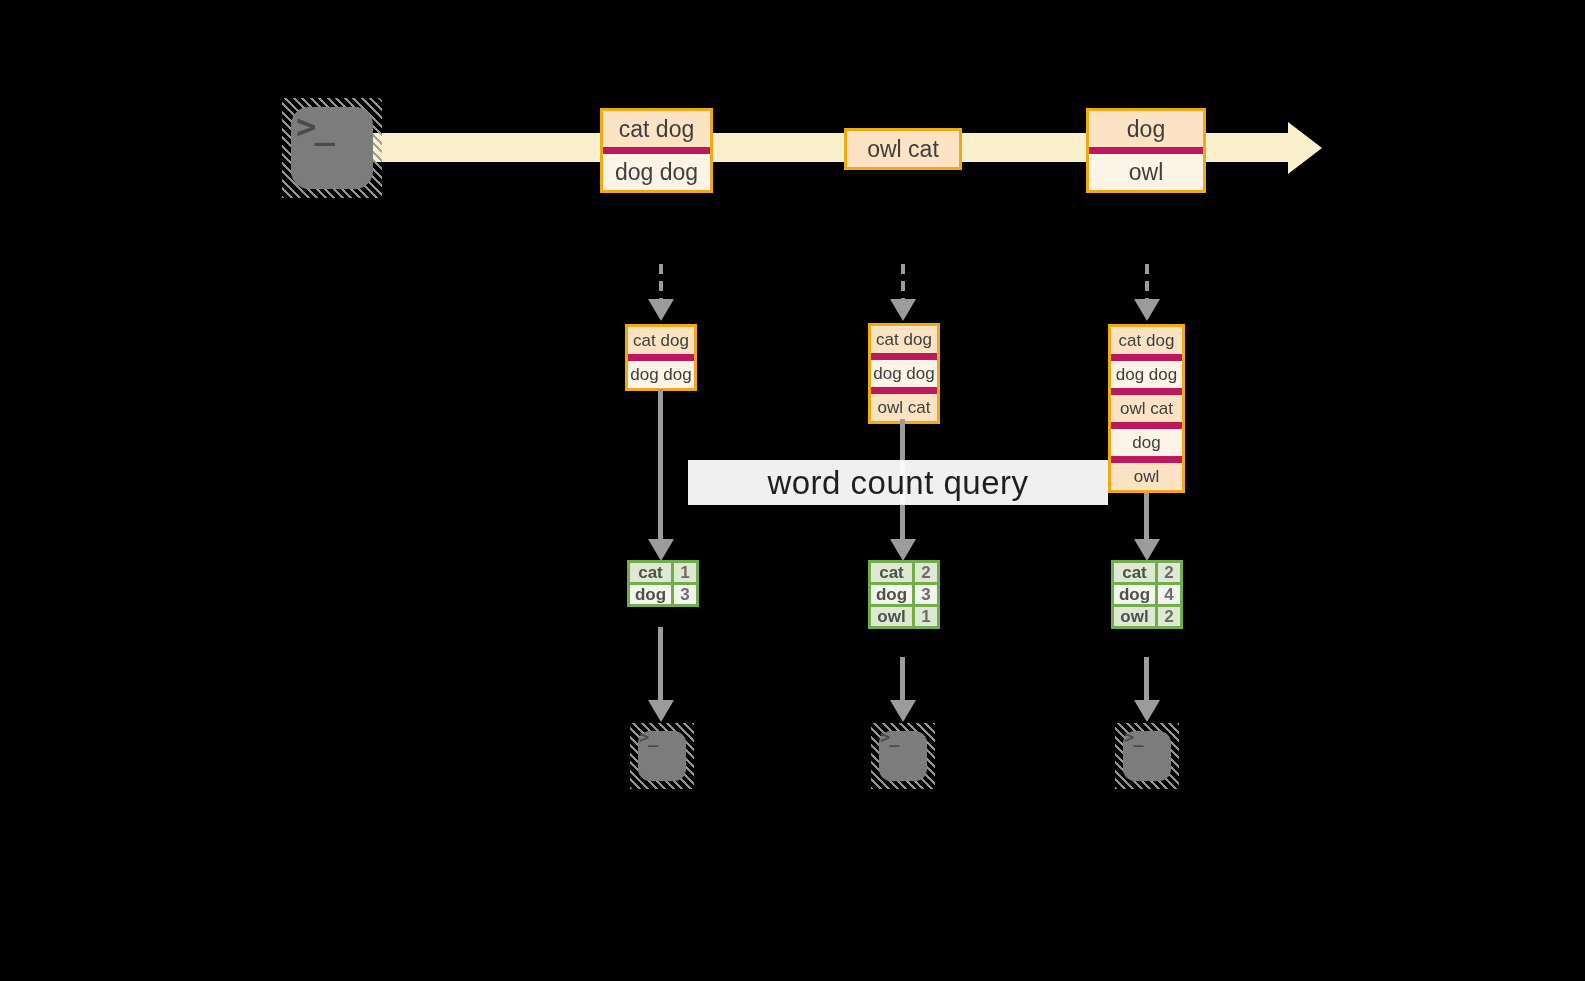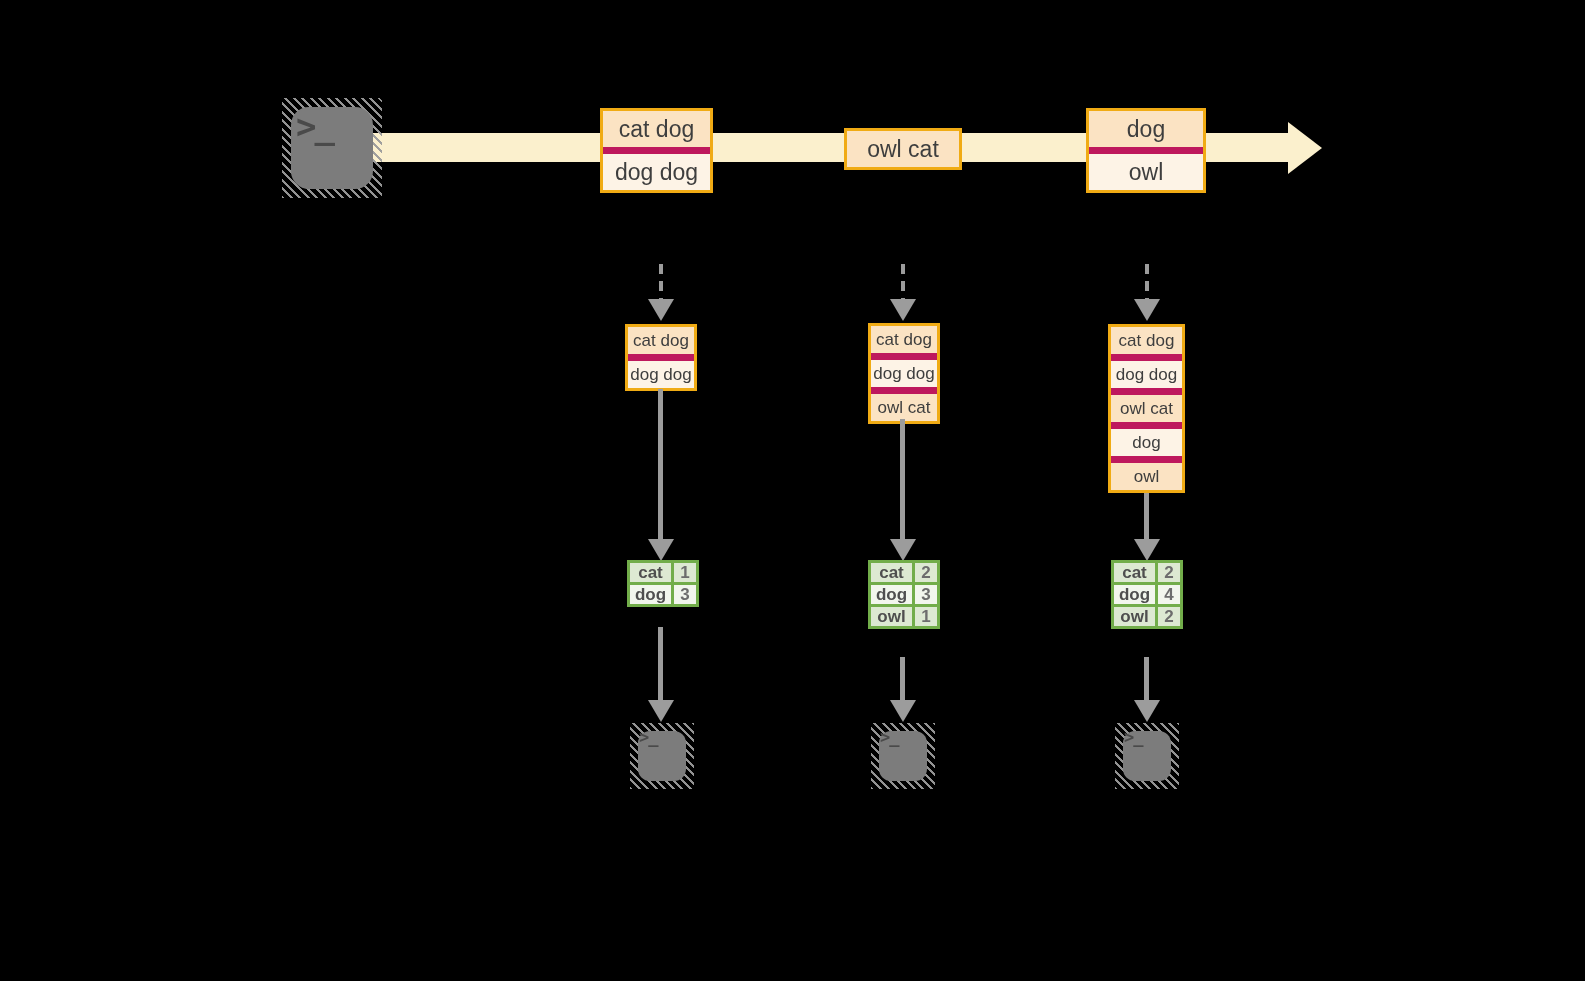--- a/index.html
+++ b/index.html
@@ -100,20 +100,23 @@
     <div class="cell">owl</div>
   </div>
 
   <div class="vline" style="left:658px;top:389px;height:150px;"></div>
   <div class="vhead" style="left:648px;top:539px;"></div>
   <div class="vline" style="left:900px;top:419px;height:120px;"></div>
   <div class="vhead" style="left:890px;top:539px;"></div>
   <div class="vline" style="left:1144px;top:479px;height:60px;"></div>
   <div class="vhead" style="left:1134px;top:539px;"></div>
 
+  <div class="query-band" style="z-index:4;">
+    <span>word count query</span>
+  </div>
 
   <div class="gtable" style="left:627px;">
     <div class="grow">
       <div class="gword">cat</div>
       <div class="gcount">1</div>
     </div>
     <div class="grow">
       <div class="gword">dog</div>
       <div class="gcount">3</div>
     </div>

